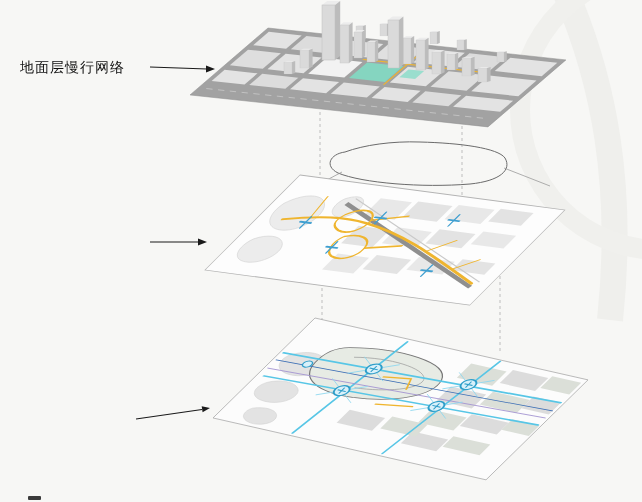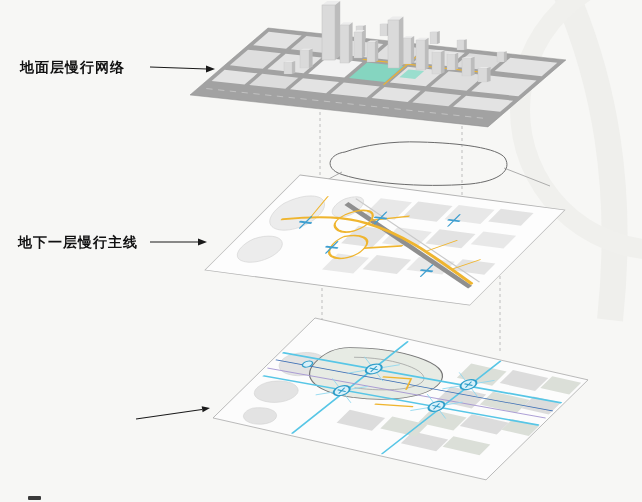--- a/index.html
+++ b/index.html
@@ -10,21 +10,21 @@
   .stage{
     position:relative;
     width:642px;height:502px;
     background:#f7f7f5;
     overflow:hidden;
   }
   .scene{position:absolute;left:0;top:0;width:642px;height:502px;}
   .callout{
     position:absolute;
     font-size:14px;
-    font-weight:700;
+    font-weight:400;
     letter-spacing:1px;
     color:#111111;
     white-space:nowrap;
     line-height:16px;
   }
 </style>
 </head>
 <body>
 
 <div class="stage">
@@ -267,17 +267,14 @@
         <polygon points="210,408 202.6,412.2 201.7,406.2" stroke="none"></polygon>
       </g>
     </g>
 
     <rect x="28" y="496" width="13" height="4" rx="1" fill="#3a3a3a"></rect>
   </svg>
 
   <div class="callout" style="left:20px;top:59px">
     <span>地面层慢行网络</span>
   </div>
-  <div class="callout" style="left:18px;top:234px">
-    <span>地下一层慢行主线</span>
-  </div>
 
 </div>
 
 </body></html>

